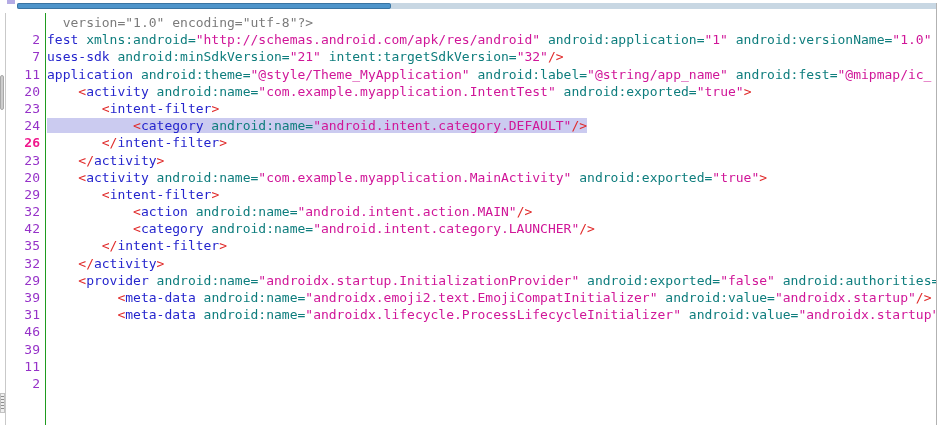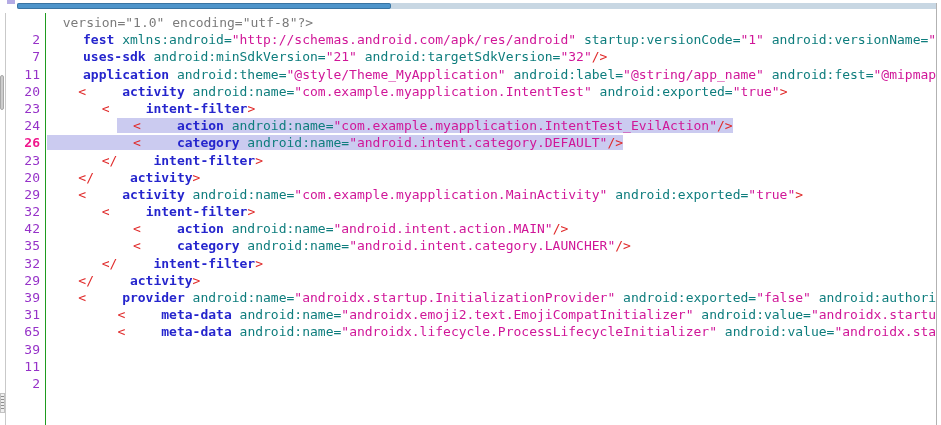--- a/index.html
+++ b/index.html
@@ -21,21 +21,21 @@
   #rborder{position:absolute;left:936px;top:3px;width:1px;height:422px;background:#b2b2b2;}
   
   #editor{position:absolute;left:6px;top:13px;width:930px;height:412px;background:#fff;}
   #vline{position:absolute;left:39px;top:0;width:1px;height:412px;background:var(--foldline,#1f9b1f);}
   #gutter{position:absolute;left:0;top:1px;width:34px;text-align:right;}
   #code{position:absolute;left:41px;top:1px;right:0;overflow:hidden;}
   .gnum{height:17.2px;line-height:17.2px;font-size:13px;color:var(--linenum,#9632c8);white-space:pre;}
   .gnum.cur{color:var(--linenum-current,#f0188c);font-weight:bold;}
   .cline{height:17.2px;line-height:17.2px;font-size:13px;white-space:pre;overflow:hidden;color:#000;}
   .g{color:var(--decl,#7b7b7b);}
-  .t{color:var(--tag,#2525cd);font-weight:bold;padding-left:36px;}
+  .t{color:var(--tag,#2525cd);font-weight:normal;}
   .a{color:var(--attr,#0e7d7d);}
   .s{color:var(--string,#d01698);}
   .p{color:var(--punct,#e02a2a);}
   .n{color:#000;}
   .sel{background:var(--selection,#cbcbf0);}
 </style>
 </head>
 <body>
 
 <div id="stage">
@@ -67,34 +67,33 @@
         <div class="gnum">23</div>
         <div class="gnum">20</div>
         <div class="gnum">29</div>
         <div class="gnum">32</div>
         <div class="gnum">42</div>
         <div class="gnum">35</div>
         <div class="gnum">32</div>
         <div class="gnum">29</div>
         <div class="gnum">39</div>
         <div class="gnum">31</div>
-        <div class="gnum">65</div>
+        <div class="gnum">46</div>
         <div class="gnum">39</div>
         <div class="gnum">11</div>
         <div class="gnum">2</div>
       </div>
     <div id="vline"></div>
     <div id="code">
         <div class="cline"><span class="g">  version="1.0" encoding="utf-8"?&gt;</span></div>
-        <div class="cline"><span class="t">fest</span><span class="a"> xmlns:android=</span><span class="s">"http://schemas.android.com/apk/res/android"</span><span class="a"> startup:versionCode=</span><span class="s">"1"</span><span class="a"> android:versionName=</span><span class="s">"1.0"</span></div>
-        <div class="cline"><span class="t">uses-sdk</span><span class="a"> android:minSdkVersion=</span><span class="s">"21"</span><span class="a"> android:targetSdkVersion=</span><span class="s">"32"</span><span class="p">/&gt;</span></div>
+        <div class="cline"><span class="t">fest</span><span class="a"> xmlns:android=</span><span class="s">"http://schemas.android.com/apk/res/android"</span><span class="a"> android:application=</span><span class="s">"1"</span><span class="a"> android:versionName=</span><span class="s">"1.0"</span></div>
+        <div class="cline"><span class="t">uses-sdk</span><span class="a"> android:minSdkVersion=</span><span class="s">"21"</span><span class="a"> intent:targetSdkVersion=</span><span class="s">"32"</span><span class="p">/&gt;</span></div>
         <div class="cline"><span class="t">application</span><span class="a"> android:theme=</span><span class="s">"@style/Theme_MyApplication"</span><span class="a"> android:label=</span><span class="s">"@string/app_name"</span><span class="a"> android:fest=</span><span class="s">"@mipmap/ic_</span></div>
         <div class="cline"><span class="n">    </span><span class="p">&lt;</span><span class="t">activity</span><span class="a"> android:name=</span><span class="s">"com.example.myapplication.IntentTest"</span><span class="a"> android:exported=</span><span class="s">"true"</span><span class="p">&gt;</span></div>
         <div class="cline"><span class="n">       </span><span class="p">&lt;</span><span class="t">intent-filter</span><span class="p">&gt;</span></div>
-        <div class="cline"><span class="n">         </span><span class="n sel">  </span><span class="p sel">&lt;</span><span class="t sel">action</span><span class="a sel"> android:name=</span><span class="s sel">"com.example.myapplication.IntentTest_EvilAction"</span><span class="p sel">/&gt;</span></div>
         <div class="cline"><span class="n sel">           </span><span class="p sel">&lt;</span><span class="t sel">category</span><span class="a sel"> android:name=</span><span class="s sel">"android.intent.category.DEFAULT"</span><span class="p sel">/&gt;</span></div>
         <div class="cline"><span class="n">       </span><span class="p">&lt;/</span><span class="t">intent-filter</span><span class="p">&gt;</span></div>
         <div class="cline"><span class="n">    </span><span class="p">&lt;/</span><span class="t">activity</span><span class="p">&gt;</span></div>
         <div class="cline"><span class="n">    </span><span class="p">&lt;</span><span class="t">activity</span><span class="a"> android:name=</span><span class="s">"com.example.myapplication.MainActivity"</span><span class="a"> android:exported=</span><span class="s">"true"</span><span class="p">&gt;</span></div>
         <div class="cline"><span class="n">       </span><span class="p">&lt;</span><span class="t">intent-filter</span><span class="p">&gt;</span></div>
         <div class="cline"><span class="n">           </span><span class="p">&lt;</span><span class="t">action</span><span class="a"> android:name=</span><span class="s">"android.intent.action.MAIN"</span><span class="p">/&gt;</span></div>
         <div class="cline"><span class="n">           </span><span class="p">&lt;</span><span class="t">category</span><span class="a"> android:name=</span><span class="s">"android.intent.category.LAUNCHER"</span><span class="p">/&gt;</span></div>
         <div class="cline"><span class="n">       </span><span class="p">&lt;/</span><span class="t">intent-filter</span><span class="p">&gt;</span></div>
         <div class="cline"><span class="n">    </span><span class="p">&lt;/</span><span class="t">activity</span><span class="p">&gt;</span></div>
         <div class="cline"><span class="n">    </span><span class="p">&lt;</span><span class="t">provider</span><span class="a"> android:name=</span><span class="s">"androidx.startup.InitializationProvider"</span><span class="a"> android:exported=</span><span class="s">"false"</span><span class="a"> android:authorities=</span></div>

